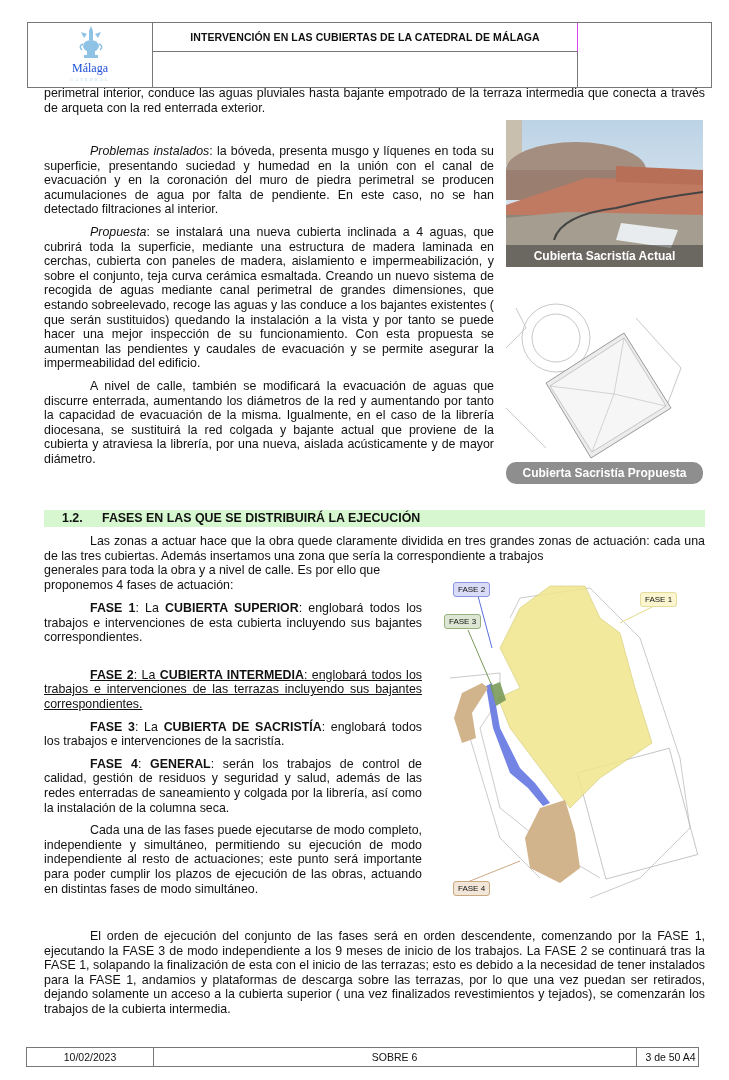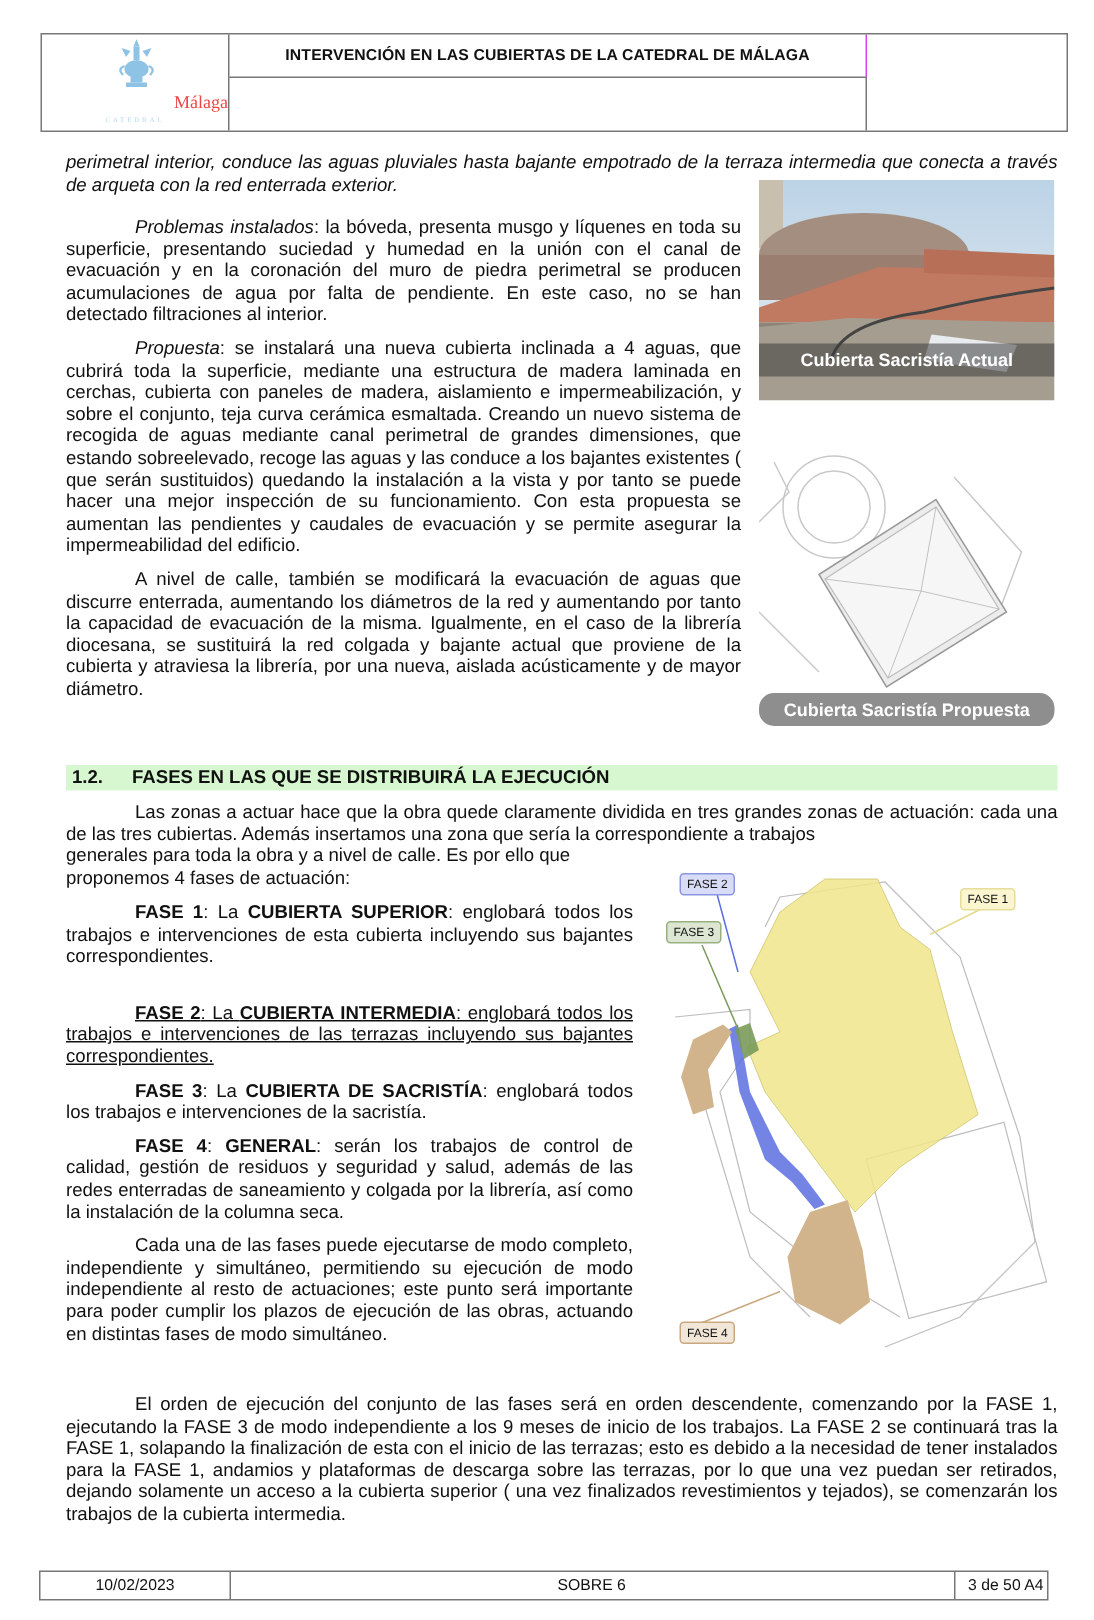--- a/index.html
+++ b/index.html
@@ -6,31 +6,31 @@
   body { width:729px; height:1080px; position:relative; overflow:hidden;
          font-family:"Liberation Sans", sans-serif; color:#111; }
   .abs { position:absolute; }
   
   .hdr { left:27px; top:22px; width:685px; height:66px; border:1px solid #777; box-sizing:border-box; }
   .hdr .logo { position:absolute; left:0; top:0; width:125px; height:64px; border-right:1px solid #777; box-sizing:border-box; text-align:center; }
   .hdr .title { position:absolute; left:125px; top:0; width:425px; height:29px; border-bottom:1px solid #777; border-right:1px solid #d946ef; box-sizing:border-box;
                 font-weight:bold; font-size:10.5px; line-height:29px; text-align:center; letter-spacing:0.1px; }
   .hdr .sub { position:absolute; left:125px; top:29px; width:425px; height:35px; border-right:1px solid #777; box-sizing:border-box; }
   .hdr .right { position:absolute; left:550px; top:0; width:133px; height:64px; }
-  .logo-name { font-family:"Liberation Serif", serif; color:#ef4444; font-size:12px; position:absolute; left:0; right:0; top:38px;text-align:right; }
+  .logo-name { font-family:"Liberation Serif", serif; color:#1d4ed8; font-size:12px; position:absolute; left:0; right:0; top:38px; }
   .logo-sub { font-family:"Liberation Serif", serif; color:#b5d9ef; font-size:4.5px; letter-spacing:2px; position:absolute; left:0; right:0; top:54px; }
   
   p { margin:0; font-size:12.4px; line-height:14.6px; text-align:justify; }
   .ind { text-indent:46px; }
   .txt { position:absolute; }
   .sec { left:44px; top:510px; width:661px; height:17px; background:#d6f7cf; font-weight:bold; font-size:12.4px; line-height:17px; }
-  .sec .num { display:inline-block; width:40px; padding-left:4px; }
+  .sec .num { display:inline-block; width:40px; padding-left:18px; }
   
   .photo1 { left:506px; top:120px; width:197px; height:147px; overflow:hidden; }
-  .cap { position:absolute; left:0; right:0; bottom:16px; height:22px; background:rgba(60,60,60,0.55); color:#fff; font-weight:bold; font-size:12px; line-height:22px; text-align:center; }
+  .cap { position:absolute; left:0; right:0; bottom:0; height:22px; background:rgba(60,60,60,0.55); color:#fff; font-weight:bold; font-size:12px; line-height:22px; text-align:center; }
   .photo2 { left:506px; top:288px; width:197px; height:198px; }
   .cap2 { position:absolute; left:0; width:197px; top:174px; height:22px; background:#8e8e8e; color:#fff; font-weight:bold; font-size:12px; line-height:22px; text-align:center;border-radius:10px; }
   .plan { left:440px; top:578px; width:285px; height:340px; }
   .tag { position:absolute; font-size:8px; padding:2px 4px; border-radius:3px; border:1px solid; }
   
   .ftr { left:26px; top:1047px; width:673px; height:20px; border:1px solid #777; box-sizing:border-box; font-size:10.5px; }
   .ftr div { position:absolute; top:0; height:18px; line-height:18px; text-align:center; }
 </style>
 </head>
 <body>
@@ -51,21 +51,21 @@
       </g>
     </svg>
     <div class="logo-name">Málaga</div>
     <div class="logo-sub">CATEDRAL</div>
   </div>
   <div class="title">INTERVENCIÓN EN LAS CUBIERTAS DE LA CATEDRAL DE MÁLAGA</div>
   <div class="sub"></div>
   <div class="right"></div>
 </div>
 
-<div class="txt" style="left:44px; top:101px; width:661px;font-style:italic;">
+<div class="txt" style="left:44px; top:86px; width:661px;">
   <p>perimetral interior, conduce las aguas pluviales hasta bajante empotrado de la terraza intermedia que conecta a través de arqueta con la red enterrada exterior.</p>
 </div>
 
 <div class="txt" style="left:44px; top:144px; width:450px;">
   <p class="ind"><i>Problemas instalados</i><span>: la bóveda, presenta musgo y líquenes en toda su superficie, presentando suciedad y humedad en la unión con el canal de evacuación y en la coronación del muro de piedra perimetral se producen acumulaciones de agua por falta de pendiente. En este caso, no se han detectado filtraciones al interior.</span></p>
   <p class="ind" style="margin-top:8px;"><i>Propuesta</i><span>: se instalará una nueva cubierta inclinada a 4 aguas, que cubrirá toda la superficie, mediante una estructura de madera laminada en cerchas, cubierta con paneles de madera, aislamiento e impermeabilización, y sobre el conjunto, teja curva cerámica esmaltada. Creando un nuevo sistema de recogida de aguas mediante canal perimetral de grandes dimensiones, que estando sobreelevado, recoge las aguas y las conduce a los bajantes existentes ( que serán sustituidos) quedando la instalación a la vista y por tanto se puede hacer una mejor inspección de su funcionamiento. Con esta propuesta se aumentan las pendientes y caudales de evacuación y se permite asegurar la impermeabilidad del edificio.</span></p>
   <p class="ind" style="margin-top:8px;">A nivel de calle, también se modificará la evacuación de aguas que discurre enterrada, aumentando los diámetros de la red y aumentando por tanto la capacidad de evacuación de la misma. Igualmente, en el caso de la librería diocesana, se sustituirá la red colgada y bajante actual que proviene de la cubierta y atraviesa la librería, por una nueva, aislada acústicamente y de mayor diámetro.</p>
 </div>
 
 <div class="abs photo1">

